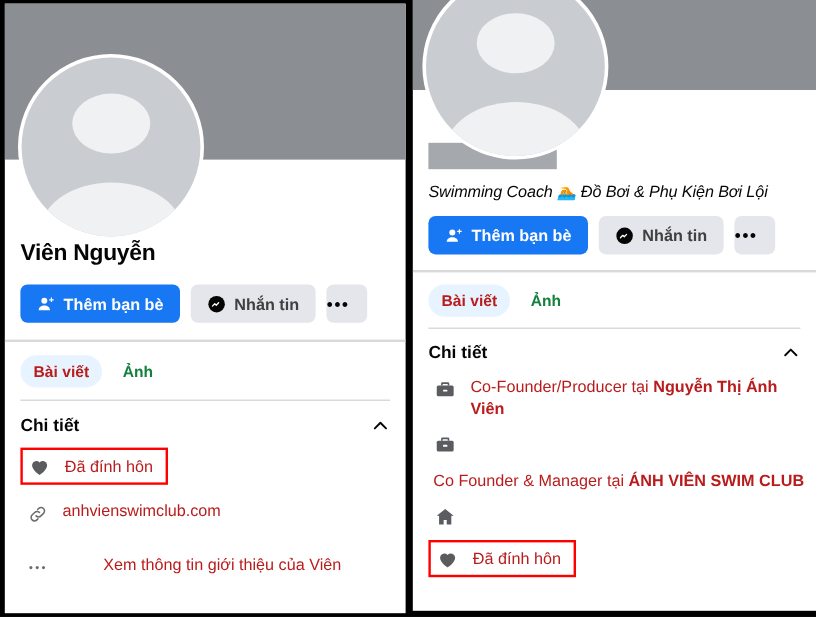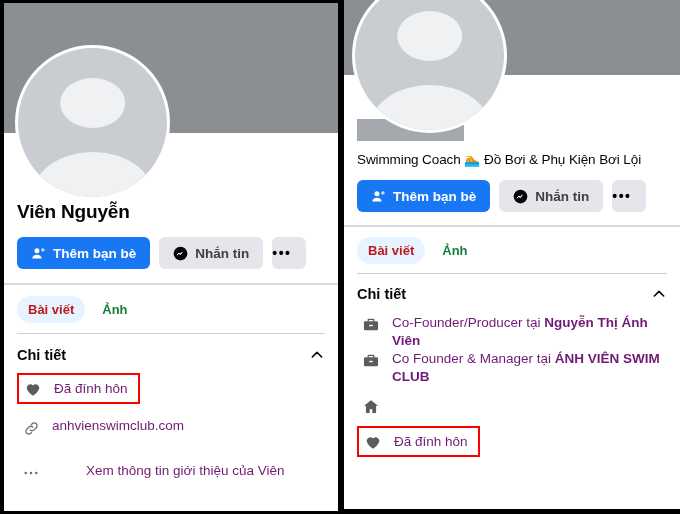--- a/index.html
+++ b/index.html
@@ -145,21 +145,21 @@
   .detail-icon{
     flex:0 0 auto;
     width:20px;height:20px;
     display:flex;align-items:center;justify-content:center;
     color:#606266;
     margin-top:1px;
   }
   .detail-text{
     font-size:13.5px;
     line-height:18px;
-    color:#701a75;
+    color:#b91c1c;
   }
   .detail-text b{font-weight:bold;}
 
   .highlight{
     border:2.5px solid #ff0000;
     box-sizing:border-box;
     display:inline-flex;
     align-items:center;
     gap:11px;
     padding:3px 10px 3px 4px;
@@ -186,20 +186,21 @@
     border:3px solid #ffffff;
   }
   .redact{
     width:107px;height:22px;background:#a5a8ad;
   }
   .tagline{
     font-size:13.5px;
     color:#050505;
     white-space:nowrap;
     letter-spacing:-0.1px;
+    font-style:italic;
   }
   .emoji{font-size:13px;}
 
   .pad{padding-left:13px;padding-right:13px;}
 </style>
 </head>
 <body>
 
 <div class="screens">
 
@@ -368,21 +369,21 @@
           <path d="M9 3.5h6a1.6 1.6 0 0 1 1.6 1.6V7h-1.8V5.3H9.2V7H7.4V5.1A1.6 1.6 0 0 1 9 3.5z"></path>
           <rect x="2.6" y="7" width="18.8" height="12" rx="1.8"></rect>
           <rect x="9.6" y="11.6" width="4.8" height="2.2" rx="0.6" fill="#ffffff"></rect>
         </svg>
       </span>
       <span class="detail-text">
         <span>Co-Founder/Producer tại </span><b>Nguyễn Thị Ánh Viên</b>
       </span>
     </div>
 
-    <div class="pad detail-row" style="padding-left:17px;padding-right:6px;">
+    <div class="pad detail-row" style="margin-top:10px;padding-left:17px;padding-right:6px;flex-direction:column;">
       <span class="detail-icon">
         <svg width="18" height="18" viewBox="0 0 24 24" fill="#5a5c60">
           <path d="M9 3.5h6a1.6 1.6 0 0 1 1.6 1.6V7h-1.8V5.3H9.2V7H7.4V5.1A1.6 1.6 0 0 1 9 3.5z"></path>
           <rect x="2.6" y="7" width="18.8" height="12" rx="1.8"></rect>
           <rect x="9.6" y="11.6" width="4.8" height="2.2" rx="0.6" fill="#ffffff"></rect>
         </svg>
       </span>
       <span class="detail-text">
         <span>Co Founder &amp; Manager tại </span><b>ÁNH VIÊN SWIM CLUB</b>
       </span>

